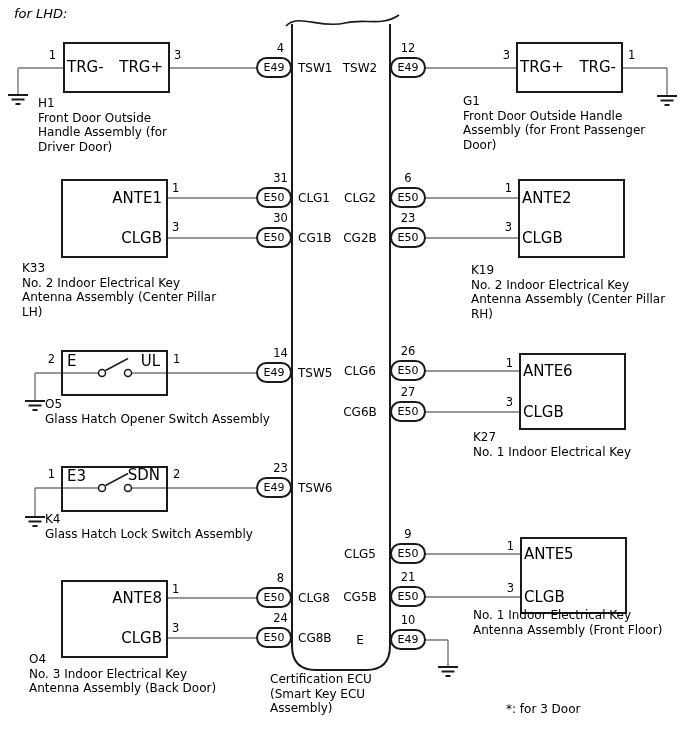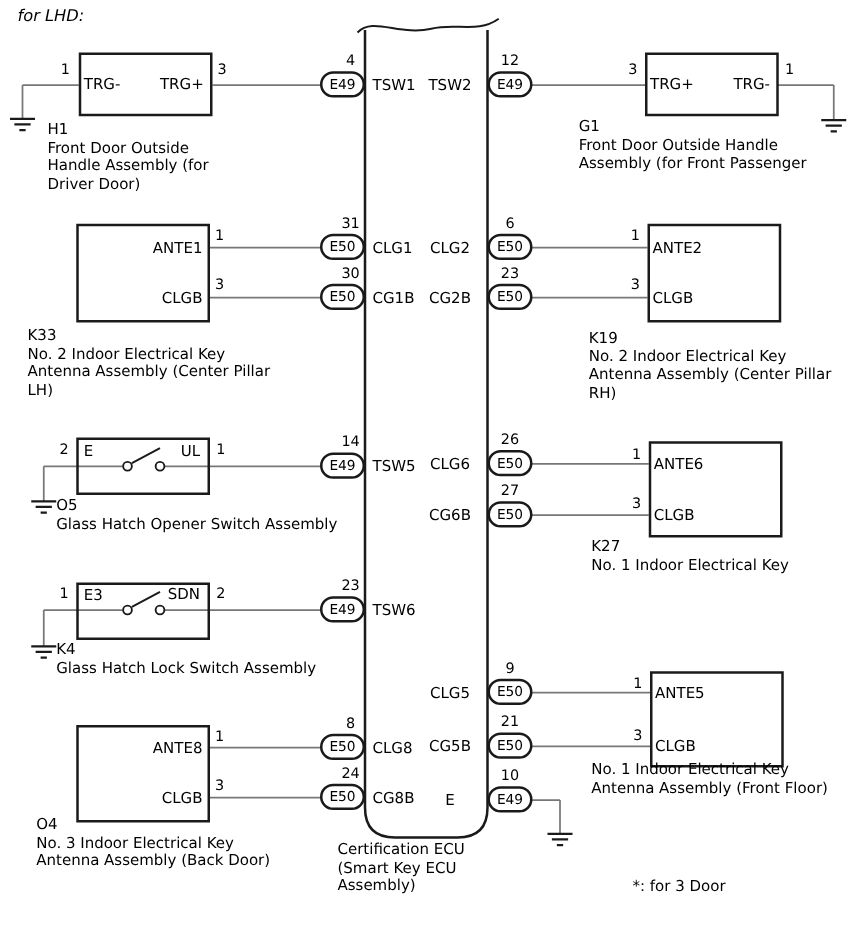--- a/index.html
+++ b/index.html
@@ -13,21 +13,21 @@
     position:absolute;width:36px;height:21px;box-sizing:border-box;
     border:2px solid #1a1a1a;border-radius:11px;background:#fff;
     display:flex;align-items:center;justify-content:center;
     font-size:11px;letter-spacing:0px;
   }
   .pin{position:absolute;font-size:11.5px;text-align:center;white-space:nowrap;}
   .pin.r{text-align:right;}
   .pin.l{text-align:left;}
   .sig{position:absolute;font-size:12px;height:20px;line-height:20px;white-space:nowrap;}
   .sig.r{text-align:center;}
-  .term{position:absolute;font-size:12px;line-height:14px;white-space:nowrap;}
+  .term{position:absolute;font-size:15px;line-height:14px;white-space:nowrap;}
   .term.r{text-align:right;}
   .lbl{position:absolute;font-size:12px;line-height:14.5px;white-space:nowrap;}
   .title{position:absolute;font-size:13px;font-style:italic;}
 </style>
 </head>
 <body>
 
 <div id="stage">
 
   <svg width="688" height="755" viewBox="0 0 688 755">
@@ -179,20 +179,21 @@
 
   <div class="box" style="left:516px;top:42px;width:107px;height:51px"></div>
   <span class="term" style="left:520px;top:60px">TRG+</span>
   <span class="term r" style="left:564px;top:60px;width:52px">TRG-</span>
   <span class="pin r" style="left:492px;top:48px;width:18px">3</span>
   <span class="pin l" style="left:628px;top:48px">1</span>
   <div class="lbl" style="left:463px;top:94px">
     <div>G1</div>
     <div>Front Door Outside Handle</div>
     <div>Assembly (for Front Passenger</div>
+    <div>Door)</div>
   </div>
 
   <div class="box" style="left:61px;top:179px;width:107px;height:79px"></div>
   <span class="term r" style="left:90px;top:191px;width:72px">ANTE1</span>
   <span class="term r" style="left:90px;top:231px;width:72px">CLGB</span>
   <span class="pin l" style="left:172px;top:181px">1</span>
   <span class="pin l" style="left:172px;top:220px">3</span>
   <div class="lbl" style="left:22px;top:261px">
     <div>K33</div>
     <div>No. 2 Indoor Electrical Key</div>

